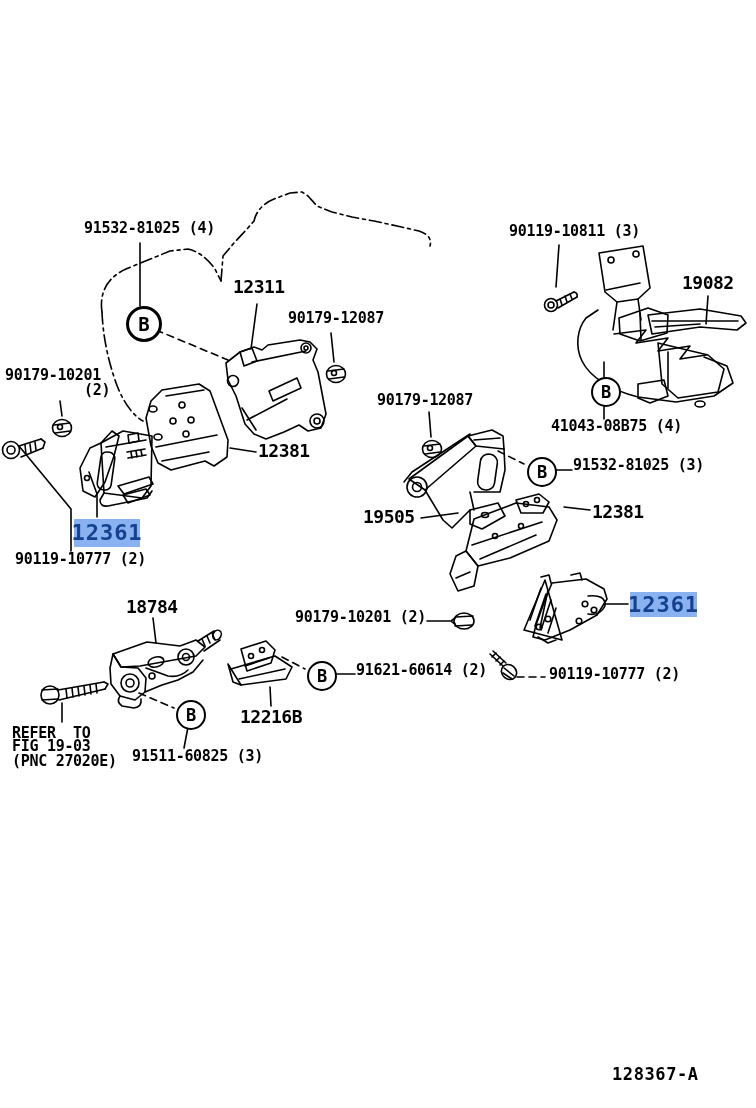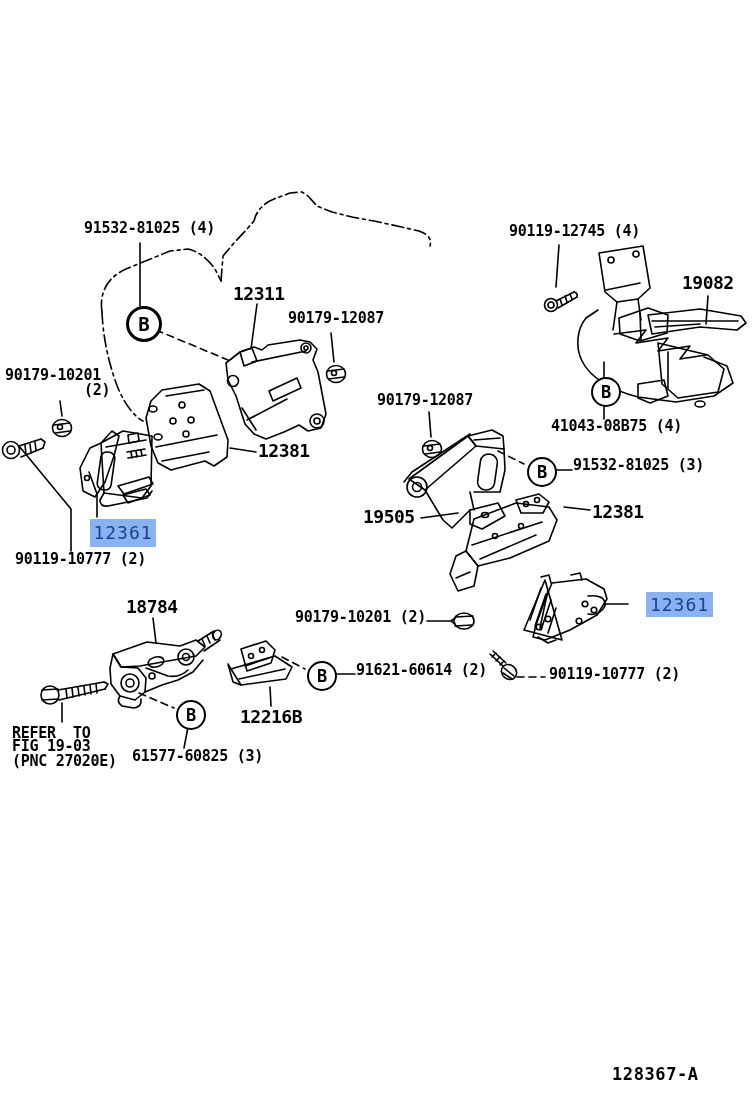--- a/index.html
+++ b/index.html
@@ -4,21 +4,21 @@
 <style>
   html,body{margin:0;padding:0;background:#fff;}
   #stage{position:relative;width:756px;height:1108px;background:#ffffff;overflow:hidden;
          font-family:"DejaVu Sans Mono", monospace;border-radius:18px;}
   #art{position:absolute;left:0;top:0;z-index:1;}
   .lbl{position:absolute;z-index:2;color:#000;font-weight:700;font-size:15px;
        letter-spacing:-0.3px;line-height:1;white-space:pre;}
   .lbl.big{font-size:18px;letter-spacing:-0.5px;}
   .lbl.num{font-size:17px;letter-spacing:0.6px;}
   .hl{position:absolute;z-index:2;display:flex;align-items:center;justify-content:center;
-      font-weight:400;font-size:18px;letter-spacing:1px;line-height:1;margin-left:16px;}
+      font-weight:700;font-size:22px;letter-spacing:1px;line-height:1;}
   .callout{position:absolute;z-index:2;border-radius:50%;display:flex;align-items:center;
       justify-content:center;font-weight:700;color:#000;background:#fff;}
   .callout.b1{width:30px;height:30px;border:3px solid #000;font-size:19px;}
   .callout.sm{width:26px;height:26px;border:2.5px solid #000;font-size:17px;}
 </style>
 </head>
 <body>
 
 <div id="stage">
 
@@ -232,43 +232,43 @@
     <g>
       <circle cx="50" cy="695" r="9"></circle>
       <path d="M42,690 L58,689 M42,700 L58,699"></path>
       <path d="M58,690 L104,682 M59,700 L105,689"></path>
       <path d="M66,689 L67,698 M72,688 L73,697 M78,687 L79,696 M84,686 L85,695 M90,685 L91,694 M96,684 L97,693"></path>
       <path d="M104,682 L108,684 L105,689"></path>
     </g>
   </svg>
 
   <div class="lbl" style="left:84px;top:221px">91532-81025 (4)</div>
-  <div class="lbl big" style="left:233px;top:285px">12311</div>
+  <div class="lbl big" style="left:233px;top:278px">12311</div>
   <div class="lbl" style="left:288px;top:311px">90179-12087</div>
   <div class="lbl" style="left:5px;top:368px">90179-10201</div>
   <div class="lbl" style="left:84px;top:383px">(2)</div>
   <div class="lbl big" style="left:258px;top:442px">12381</div>
   <div class="hl" style="left:74px;top:519px;width:66px;height:28px;background:#8ab1f0;color:#15418f">12361</div>
   <div class="lbl" style="left:15px;top:552px">90119-10777 (2)</div>
-  <div class="lbl" style="left:509px;top:224px">90119-12745 (4)</div>
+  <div class="lbl" style="left:509px;top:224px">90119-10811 (3)</div>
   <div class="lbl big" style="left:682px;top:274px">19082</div>
   <div class="lbl" style="left:551px;top:419px">41043-08B75 (4)</div>
   <div class="lbl" style="left:573px;top:458px">91532-81025 (3)</div>
   <div class="lbl" style="left:377px;top:393px">90179-12087</div>
   <div class="lbl big" style="left:363px;top:508px">19505</div>
   <div class="lbl big" style="left:592px;top:503px">12381</div>
   <div class="hl" style="left:630px;top:592px;width:67px;height:25px;background:#8ab1f0;color:#15418f">12361</div>
   <div class="lbl" style="left:295px;top:610px">90179-10201 (2)</div>
   <div class="lbl" style="left:356px;top:663px">91621-60614 (2)</div>
   <div class="lbl" style="left:549px;top:667px">90119-10777 (2)</div>
   <div class="lbl big" style="left:126px;top:598px">18784</div>
   <div class="lbl" style="left:12px;top:726px">REFER  TO</div>
   <div class="lbl" style="left:12px;top:739px">FIG 19-03</div>
   <div class="lbl" style="left:12px;top:754px">(PNC 27020E)</div>
-  <div class="lbl" style="left:132px;top:749px">61577-60825 (3)</div>
+  <div class="lbl" style="left:132px;top:749px">91511-60825 (3)</div>
   <div class="lbl big" style="left:240px;top:708px">12216B</div>
   <div class="lbl num" style="left:612px;top:1066px">128367-A</div>
 
   <div class="callout b1" style="left:126px;top:306px">B</div>
   <div class="callout sm" style="left:591px;top:377px">B</div>
   <div class="callout sm" style="left:527px;top:457px">B</div>
   <div class="callout sm" style="left:307px;top:661px">B</div>
   <div class="callout sm" style="left:176px;top:700px">B</div>
 
 </div>

